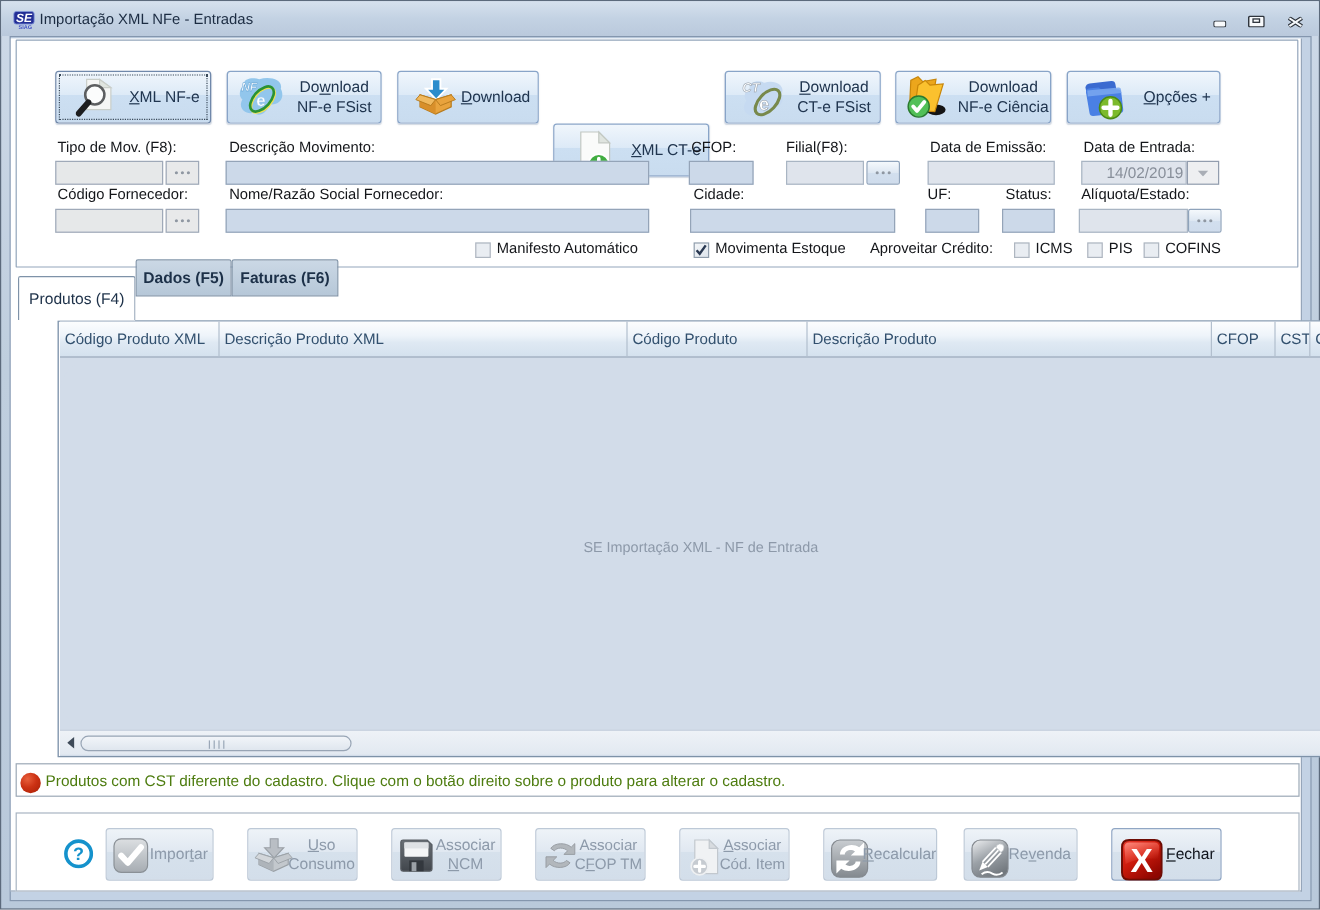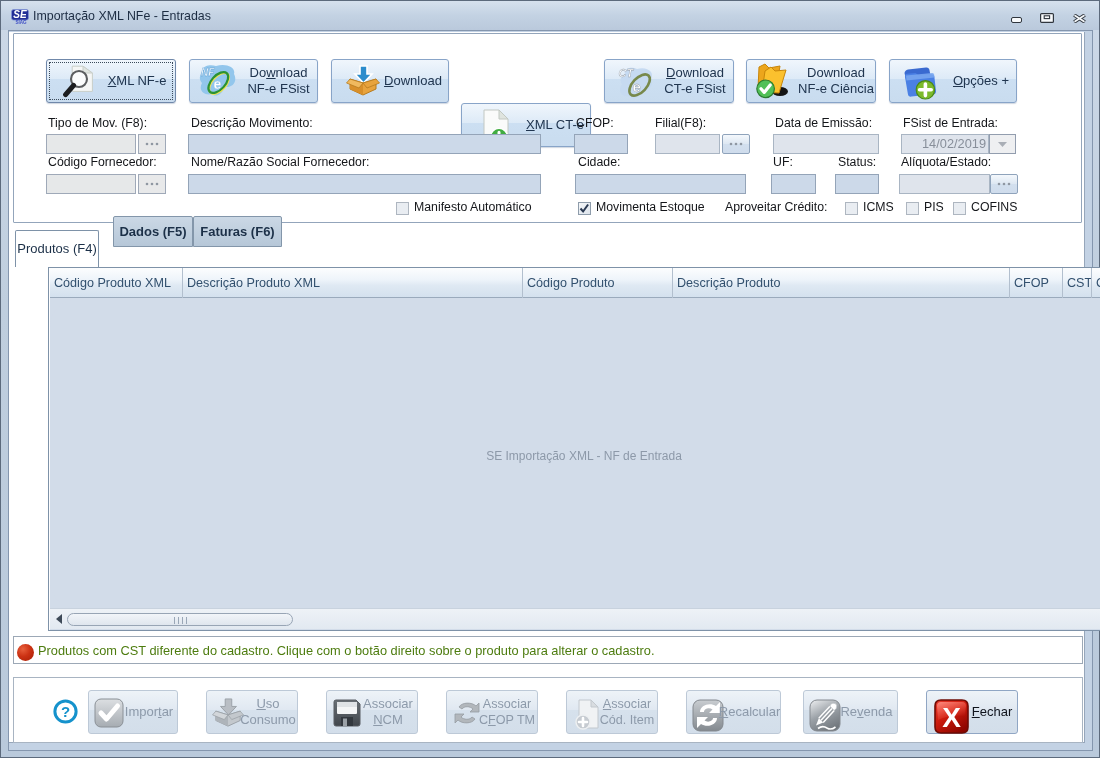--- a/index.html
+++ b/index.html
@@ -41,21 +41,21 @@
   background:linear-gradient(180deg,#f4f8fc,#dde7f2 50%,#d2dfee 51%,#cfdcec);
   color:#5a6a7e; font-size:11px; text-align:center; line-height:16px; letter-spacing:1px; }
 .cb { position:absolute; width:13px; height:13px; border:1px solid #8e9cab;
   background:linear-gradient(135deg,#f4f6f8,#dde4ec); }
 .cbd { position:absolute; width:13px; height:13px; border:1px solid #aeb6c0;
   background:#e9edf2; }
 .cblbl { position:absolute; font-size:12.3px; color:#14161a; white-space:nowrap; }
 
 
 .tab { position:absolute; font-size:13px; color:#1c3048; text-align:center; }
-#tab1 { left:14px; top:229px; width:84px; height:37px; background:#fff;
+#tab1 { left:14px; top:229px; width:98px; height:37px; background:#fff;
   border:1px solid #7e92a8; border-bottom:none; border-radius:2px 2px 0 0; line-height:36px; z-index:5; }
 .tabi { background:linear-gradient(180deg,#cbd8e5,#b6c7d8); border:1px solid #8396aa;
   border-radius:2px 2px 0 0; height:31px; top:215px; line-height:30px; z-index:3;font-weight:bold; }
 #tab2 { left:112px; width:80px; }
 #tab3 { left:192px; width:89px; }
 
 
 #grid { position:absolute; left:12px; top:266px; width:1070px; height:364px;
   border:1px solid #7e92a8; background:#d2dce9; box-shadow:inset 1px 1px 0 #fdfdfe;margin-left:35px; }
 #ghead { position:absolute; left:1px; top:0px; width:1068px; height:30px;
@@ -198,21 +198,21 @@
     <div class="lbl" style="left:58px;right:2px">
         <span><u>O</u>pções +</span>
       </div>
   </div>
 
   <div class="flabel" style="left:47px;top:115px">Tipo de Mov. (F8):</div>
   <div class="flabel" style="left:190px;top:115px">Descrição Movimento:</div>
   <div class="flabel" style="left:575px;top:115px">CFOP:</div>
   <div class="flabel" style="left:654px;top:115px">Filial(F8):</div>
   <div class="flabel" style="left:774px;top:115px">Data de Emissão:</div>
-  <div class="flabel" style="left:902px;top:115px">FSist de Entrada:</div>
+  <div class="flabel" style="left:902px;top:115px">Data de Entrada:</div>
 
   <div class="fieldg" style="left:45px;top:133px;width:90px"></div>
   <div class="dotsg" style="left:137px;top:133px">
       <svg class="dotsvg" width="14" height="4" viewBox="0 0 14 4">
         <circle cx="2" cy="2" r="1.3" fill="#8f97a2"></circle>
         <circle cx="7" cy="2" r="1.3" fill="#8f97a2"></circle>
         <circle cx="12" cy="2" r="1.3" fill="#8f97a2"></circle>
       </svg>
     </div>
   <div class="field" style="left:187px;top:133px;width:353px"></div>

